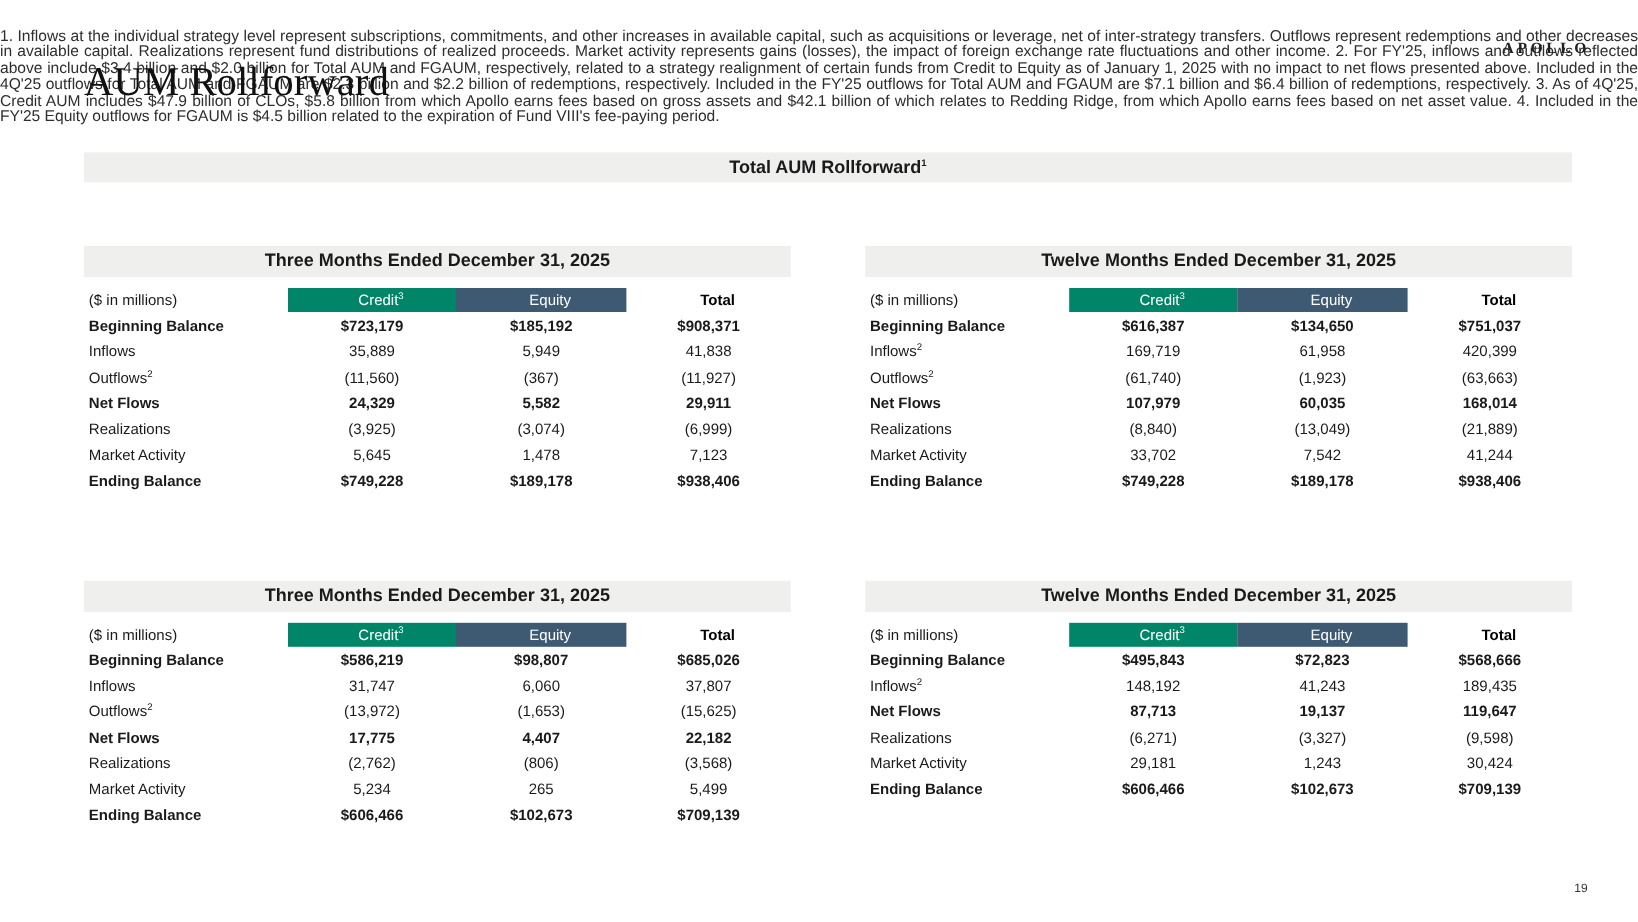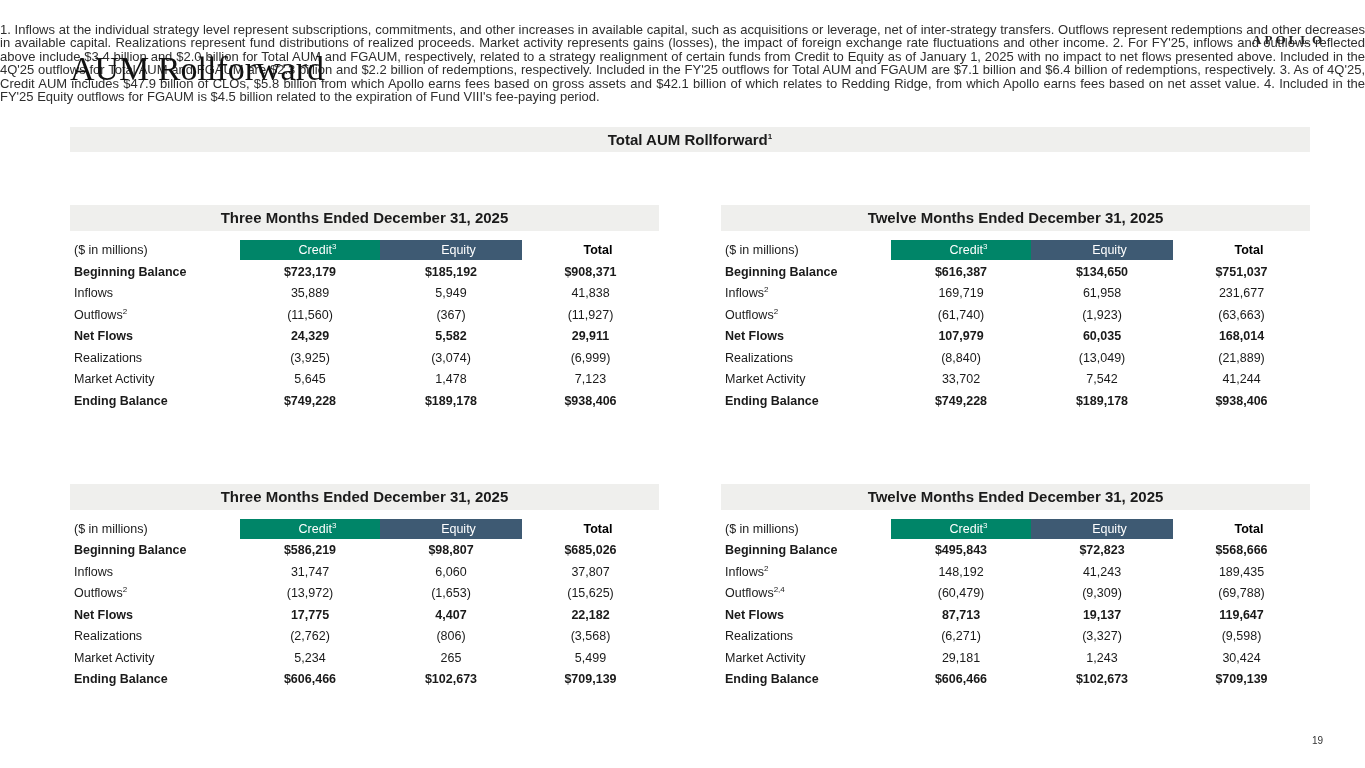--- a/index.html
+++ b/index.html
@@ -103,21 +103,21 @@
             <div class="trow bold">
               <div class="cell label"><span>Beginning Balance</span></div>
               <div class="cell c1">$616,387</div>
               <div class="cell c2">$134,650</div>
               <div class="cell c3">$751,037</div>
             </div>
             <div class="trow">
               <div class="cell label"><span>Inflows</span><sup>2</sup></div>
               <div class="cell c1">169,719</div>
               <div class="cell c2">61,958</div>
-              <div class="cell c3">231,677</div>
+              <div class="cell c3">420,399</div>
             </div>
             <div class="trow">
               <div class="cell label"><span>Outflows</span><sup>2</sup></div>
               <div class="cell c1">(61,740)</div>
               <div class="cell c2">(1,923)</div>
               <div class="cell c3">(63,663)</div>
             </div>
             <div class="trow bold">
               <div class="cell label"><span>Net Flows</span></div>
               <div class="cell c1">107,979</div>
@@ -210,26 +210,20 @@
               <div class="cell label"><span>Beginning Balance</span></div>
               <div class="cell c1">$495,843</div>
               <div class="cell c2">$72,823</div>
               <div class="cell c3">$568,666</div>
             </div>
             <div class="trow">
               <div class="cell label"><span>Inflows</span><sup>2</sup></div>
               <div class="cell c1">148,192</div>
               <div class="cell c2">41,243</div>
               <div class="cell c3">189,435</div>
-            </div>
-            <div class="trow">
-              <div class="cell label"><span>Outflows</span><sup>2,4</sup></div>
-              <div class="cell c1">(60,479)</div>
-              <div class="cell c2">(9,309)</div>
-              <div class="cell c3">(69,788)</div>
             </div>
             <div class="trow bold">
               <div class="cell label"><span>Net Flows</span></div>
               <div class="cell c1">87,713</div>
               <div class="cell c2">19,137</div>
               <div class="cell c3">119,647</div>
             </div>
             <div class="trow">
               <div class="cell label"><span>Realizations</span></div>
               <div class="cell c1">(6,271)</div>

